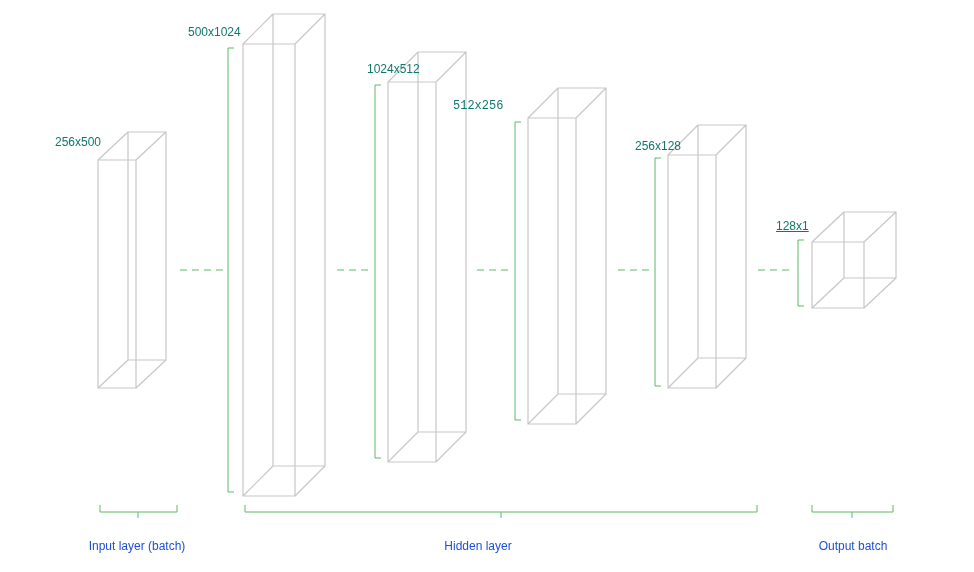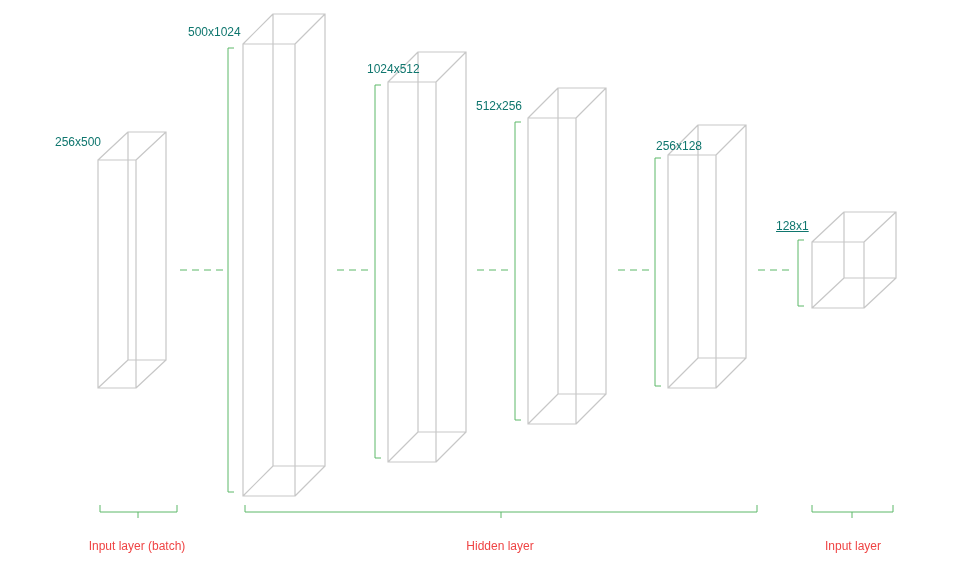--- a/index.html
+++ b/index.html
@@ -13,21 +13,21 @@
   .stage svg{position:absolute;left:0;top:0;}
   .dim-label{
     position:absolute;
     font-size:12px;
     color:#0f766e;
     white-space:nowrap;
   }
   .group-label{
     position:absolute;
     font-size:12px;
-    color:#ef4444;
+    color:#1d4ed8;
     transform:translateX(-50%);
     white-space:nowrap;
   }
 </style>
 </head>
 <body>
 
 <div class="stage">
   <svg width="974" height="572" viewBox="0 0 974 572" xmlns="http://www.w3.org/2000/svg">
       <path d="M98 160L136 160L136 388L98 388ZM128 132L166 132L166 360L128 360ZM98 160L128 132M136 160L166 132M136 388L166 360M98 388L128 360" stroke="#c7c7c7" stroke-width="1.2" fill="none"></path>
@@ -47,20 +47,20 @@
       <path d="M618 270L651 270" stroke="#5cb868" stroke-width="1" stroke-dasharray="7 5" fill="none"></path>
       <path d="M758 270L794 270" stroke="#5cb868" stroke-width="1" stroke-dasharray="7 5" fill="none"></path>
       <path d="M100 505L100 512L177 512L177 505M138 512L138 518" stroke="#5cb868" stroke-width="1" fill="none"></path>
       <path d="M245 505L245 512L757 512L757 505M501 512L501 518" stroke="#5cb868" stroke-width="1" fill="none"></path>
       <path d="M812 505L812 512L893 512L893 505M852 512L852 518" stroke="#5cb868" stroke-width="1" fill="none"></path>
     </svg>
 
   <div class="dim-label" style="left:55px;top:135px;">256x500</div>
   <div class="dim-label" style="left:188px;top:25px;">500x1024</div>
   <div class="dim-label" style="left:331px;top:62px;margin-left:36px;">1024x512</div>
-  <div class="dim-label" style="left:476px;top:99px;">512x256</div>
-  <div class="dim-label" style="left:656px;top:139px;">256x128</div>
+  <div class="dim-label" style="left:453px;top:99px;font-family:Liberation Mono, monospace;">512x256</div>
+  <div class="dim-label" style="left:635px;top:139px;">256x128</div>
   <div class="dim-label" style="left:776px;top:219px;text-decoration:underline;">128x1</div>
 
   <div class="group-label" style="left:137px;top:539px;">Input layer (batch)</div>
-  <div class="group-label" style="left:500px;top:539px;">Hidden layer</div>
-  <div class="group-label" style="left:853px;top:539px;">Input layer</div>
+  <div class="group-label" style="left:478px;top:539px;">Hidden layer</div>
+  <div class="group-label" style="left:853px;top:539px;">Output batch</div>
 </div>
 
 </body></html>

